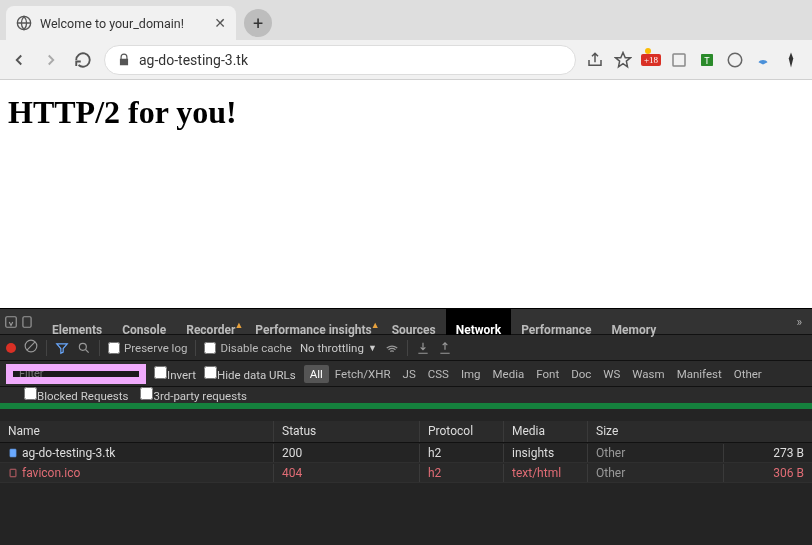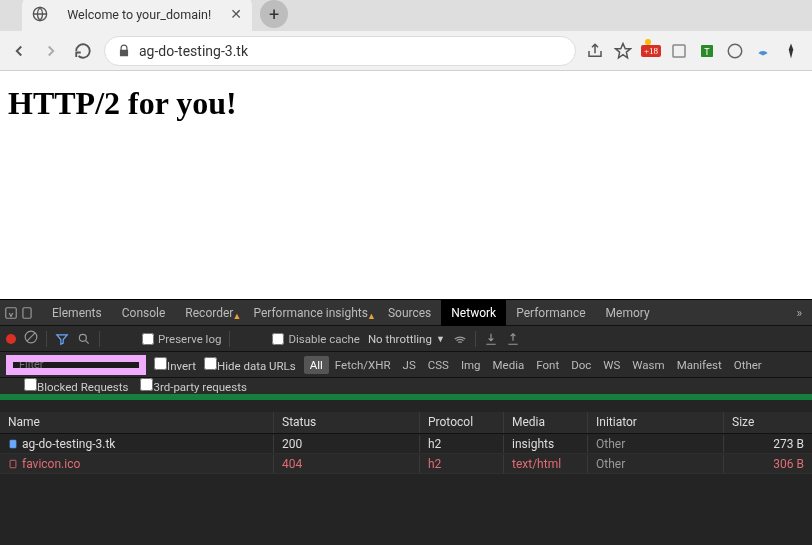--- a/index.html
+++ b/index.html
@@ -1,20 +1,20 @@
 <!DOCTYPE html>
 <html><head>
 <meta charset="utf-8">
 <style>
   * { margin: 0; padding: 0; box-sizing: border-box; font-family: -apple-system, BlinkMacSystemFont, "Segoe UI", Roboto, sans-serif; }
   body { width: 812px; height: 545px; overflow: hidden; background: #fff; display: flex; flex-direction: column; }
 
   
   .chrome-top { background: #dedede; }
-  .tabstrip { display: flex; align-items: flex-end; height: 31px; padding: 6px 6px 0 22px; gap: 8px; text-align: center; }
+  .tabstrip { display: flex; align-items: flex-end; height: 40px; padding: 6px 6px 0 6px; gap: 8px; }
   .tab { background: #f1f1f1; border-radius: 8px 8px 0 0; height: 34px; min-width: 230px; display: flex; align-items: center; padding: 0 10px; gap: 8px; font-size: 12.5px; color: #333; }
   .tab .globe { width: 16px; height: 16px; }
   .tab .tab-title { flex: 1; white-space: nowrap; overflow: hidden; text-overflow: ellipsis; }
   .tab .tab-close { font-size: 14px; color: #555; cursor: pointer; }
   .newtab { width: 28px; height: 28px; border-radius: 50%; background: #bdbdbd; display: flex; align-items: center; justify-content: center; color: #333; font-size: 18px; cursor: pointer; margin-bottom: 3px; }
 
   .toolbar { background: #f1f1f1; height: 40px; display: flex; align-items: center; padding: 0 8px; gap: 10px; border-bottom: 1px solid #d0d0d0; }
   .nav-btn { width: 22px; height: 22px; display: flex; align-items: center; justify-content: center; color: #555; cursor: pointer; }
   .nav-btn svg { width: 18px; height: 18px; }
   .omnibox { flex: 1; background: #fff; border-radius: 16px; height: 30px; display: flex; align-items: center; padding: 0 12px; gap: 8px; font-size: 14px; color: #333; border: 1px solid #ddd; }
@@ -26,30 +26,30 @@
 
   
   .page { flex: 0 0 auto; padding: 14px 8px; height: 228px; background: #fff; }
   .page h1 { font-family: Georgia, "Times New Roman", serif; font-size: 32px; font-weight: bold; color: #000; }
 
   
   .devtools { flex: 1; background: #242424; color: #ccc; font-size: 12px; display: flex; flex-direction: column; border-top: 1px solid #000; }
   .dt-tabs { display: flex; align-items: center; height: 26px; background: #333; border-bottom: 1px solid #111; padding: 0 4px; gap: 0; position: relative; }
   .dt-dock { display: flex; gap: 2px; padding-right: 8px; }
   .dt-dock svg { width: 14px; height: 14px; color: #999; }
-  .dt-tab { padding: 0 10px; height: 26px; line-height: 26px; color: #bbb; cursor: pointer; white-space: nowrap; position: relative; }
+  .dt-tab { padding: 8px 10px; height: 26px; line-height: 26px; color: #bbb; cursor: pointer; white-space: nowrap; position: relative; font-weight: bold; }
   .dt-tab.active { background: #000; color: #fff; }
   .dt-tab .warn { color: #e8a23d; font-size: 9px; position: absolute; right: 2px; top: 3px; }
   .dt-more { margin-left: auto; padding: 0 6px; color: #aaa; cursor: pointer; }
 
   .dt-toolbar { display: flex; align-items: center; height: 26px; background: #2b2b2b; border-bottom: 1px solid #111; padding: 0 6px; gap: 8px; font-size: 11.5px; }
   .dt-toolbar .rec { width: 10px; height: 10px; border-radius: 50%; background: #d93025; cursor: pointer; }
   .dt-toolbar .clear { cursor: pointer; color: #999; }
   .dt-toolbar .sep { width: 1px; height: 16px; background: #444; }
-  .dt-toolbar label { display: flex; align-items: center; gap: 4px; color: #bbb; cursor: pointer; margin-left: 34px; }
+  .dt-toolbar label { display: flex; align-items: center; gap: 4px; color: #bbb; cursor: pointer; }
   .dt-toolbar input[type=checkbox] { width: 12px; height: 12px; accent-color: #666; }
   .throttling { display: flex; align-items: center; gap: 4px; cursor: pointer; }
   .tb-icon { width: 14px; height: 14px; color: #999; cursor: pointer; }
 
   .dt-filterbar { display: flex; align-items: center; height: 26px; background: #2b2b2b; border-bottom: 1px solid #111; padding: 0 6px; gap: 8px; font-size: 11.5px; flex-wrap: nowrap; overflow: hidden; }
   .dt-filter-input { width: 140px; height: 20px; background: #1b1b1b; border: 7px solid #f0abfc; color: #ccc; padding: 0 6px; font-size: 11px; }
   .type-filters { display: flex; align-items: center; gap: 0; }
   .type-filter { padding: 2px 6px; color: #bbb; cursor: pointer; font-size: 11.5px; }
   .type-filter.active { background: #555; color: #fff; border-radius: 2px; }
 
@@ -244,21 +244,20 @@
     <label><input type="checkbox" style=""><span>Blocked Requests</span></label>
     <label><input type="checkbox" style=""><span>3rd-party requests</span></label>
   </div>
 
   <div class="dt-table">
     <div class="dt-thead">
       <div class="dt-th col-name">Name</div>
       <div class="dt-th col-status">Status</div>
       <div class="dt-th col-protocol">Protocol</div>
       <div class="dt-th col-type">Media</div>
-      <div class="dt-th col-initiator">Initiator</div>
       <div class="dt-th col-size">Size</div>
     </div>
     <div class="dt-tbody" id="net-rows">
         <div class="dt-row">
           <div class="dt-td col-name"><svg class="file-icon" viewBox="0 0 24 24" fill="#6aa9ff" stroke="#6aa9ff" stroke-width="2">
               <rect x="5" y="3" width="14" height="18" rx="1"></rect>
             </svg>ag-do-testing-3.tk</div>
           <div class="dt-td col-status">200</div>
           <div class="dt-td col-protocol">h2</div>
           <div class="dt-td col-type">insights</div>

